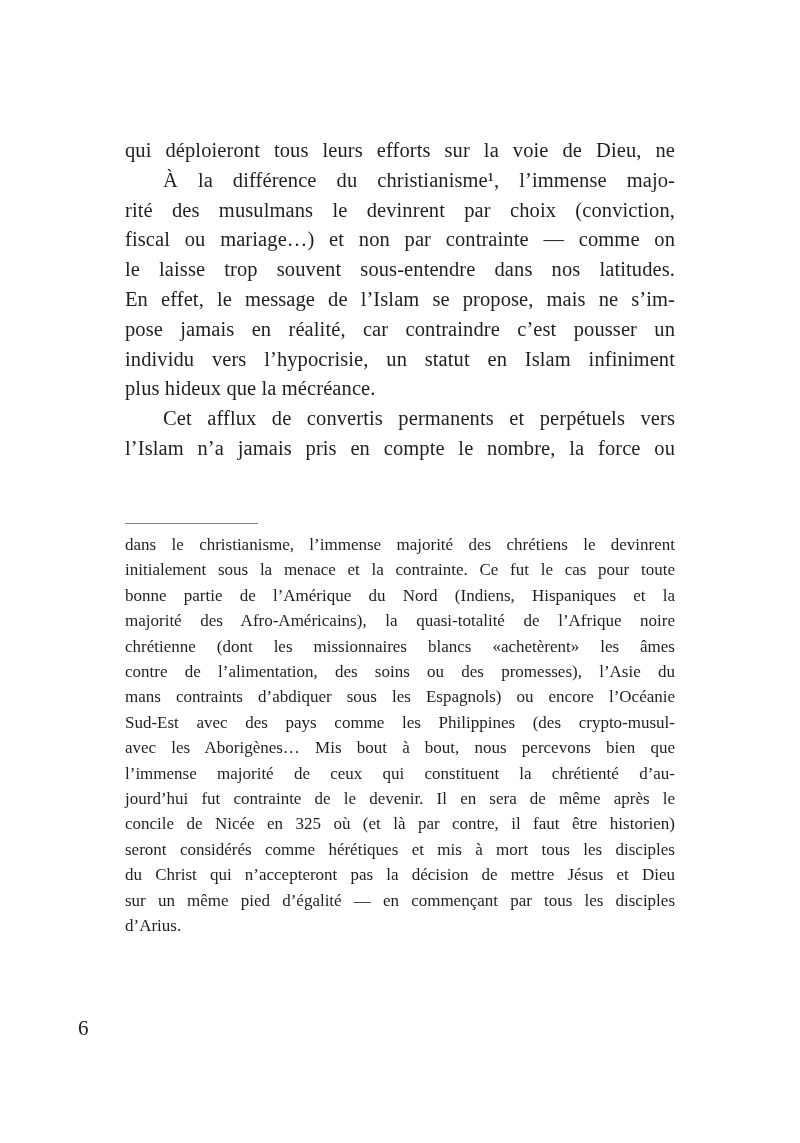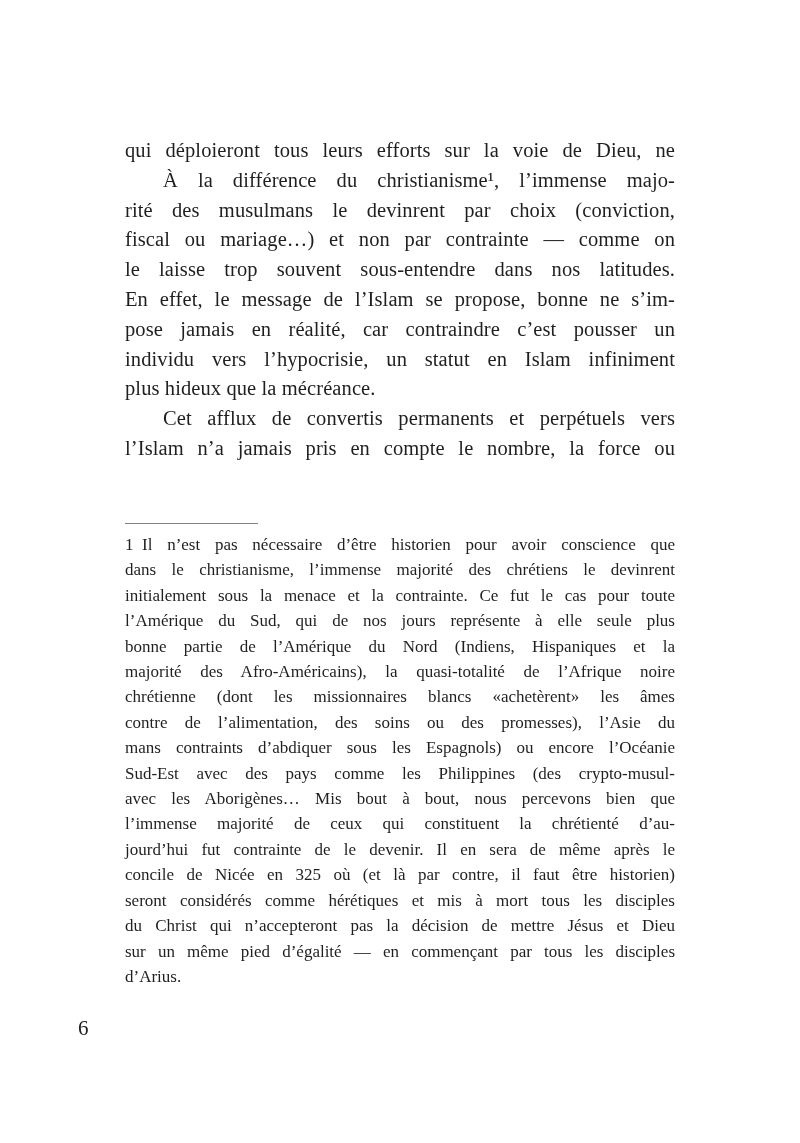--- a/index.html
+++ b/index.html
@@ -67,33 +67,31 @@
 </head>
 <body>
 
 <div class="page">
   <div class="body-text" id="body-text">
       <div class="line">qui déploieront tous leurs efforts sur la voie de Dieu, ne</div>
       <div class="line indent">À la différence du christianisme¹, l’immense majo-</div>
       <div class="line">rité des musulmans le devinrent par choix (conviction,</div>
       <div class="line">fiscal ou mariage…) et non par contrainte — comme on</div>
       <div class="line">le laisse trop souvent sous-entendre dans nos latitudes.</div>
-      <div class="line">En effet, le message de l’Islam se propose, bonne ne s’im-</div>
+      <div class="line">En effet, le message de l’Islam se propose, mais ne s’im-</div>
       <div class="line">pose jamais en réalité, car contraindre c’est pousser un</div>
       <div class="line">individu vers l’hypocrisie, un statut en Islam infiniment</div>
       <div class="line flush">plus hideux que la mécréance.</div>
       <div class="line indent">Cet afflux de convertis permanents et perpétuels vers</div>
       <div class="line">l’Islam n’a jamais pris en compte le nombre, la force ou</div>
     </div>
   <div class="footnote-sep"></div>
   <div class="footnote" id="footnote">
-      <div class="line">1 Il n’est pas nécessaire d’être historien pour avoir conscience que</div>
       <div class="line">dans le christianisme, l’immense majorité des chrétiens le devinrent</div>
       <div class="line">initialement sous la menace et la contrainte. Ce fut le cas pour toute</div>
-      <div class="line">l’Amérique du Sud, qui de nos jours représente à elle seule plus</div>
       <div class="line">bonne partie de l’Amérique du Nord (Indiens, Hispaniques et la</div>
       <div class="line">majorité des Afro-Américains), la quasi-totalité de l’Afrique noire</div>
       <div class="line">chrétienne (dont les missionnaires blancs «achetèrent» les âmes</div>
       <div class="line">contre de l’alimentation, des soins ou des promesses), l’Asie du</div>
       <div class="line">mans contraints d’abdiquer sous les Espagnols) ou encore l’Océanie</div>
       <div class="line">Sud-Est avec des pays comme les Philippines (des crypto-musul-</div>
       <div class="line">avec les Aborigènes… Mis bout à bout, nous percevons bien que</div>
       <div class="line">l’immense majorité de ceux qui constituent la chrétienté d’au-</div>
       <div class="line">jourd’hui fut contrainte de le devenir. Il en sera de même après le</div>
       <div class="line">concile de Nicée en 325 où (et là par contre, il faut être historien)</div>

